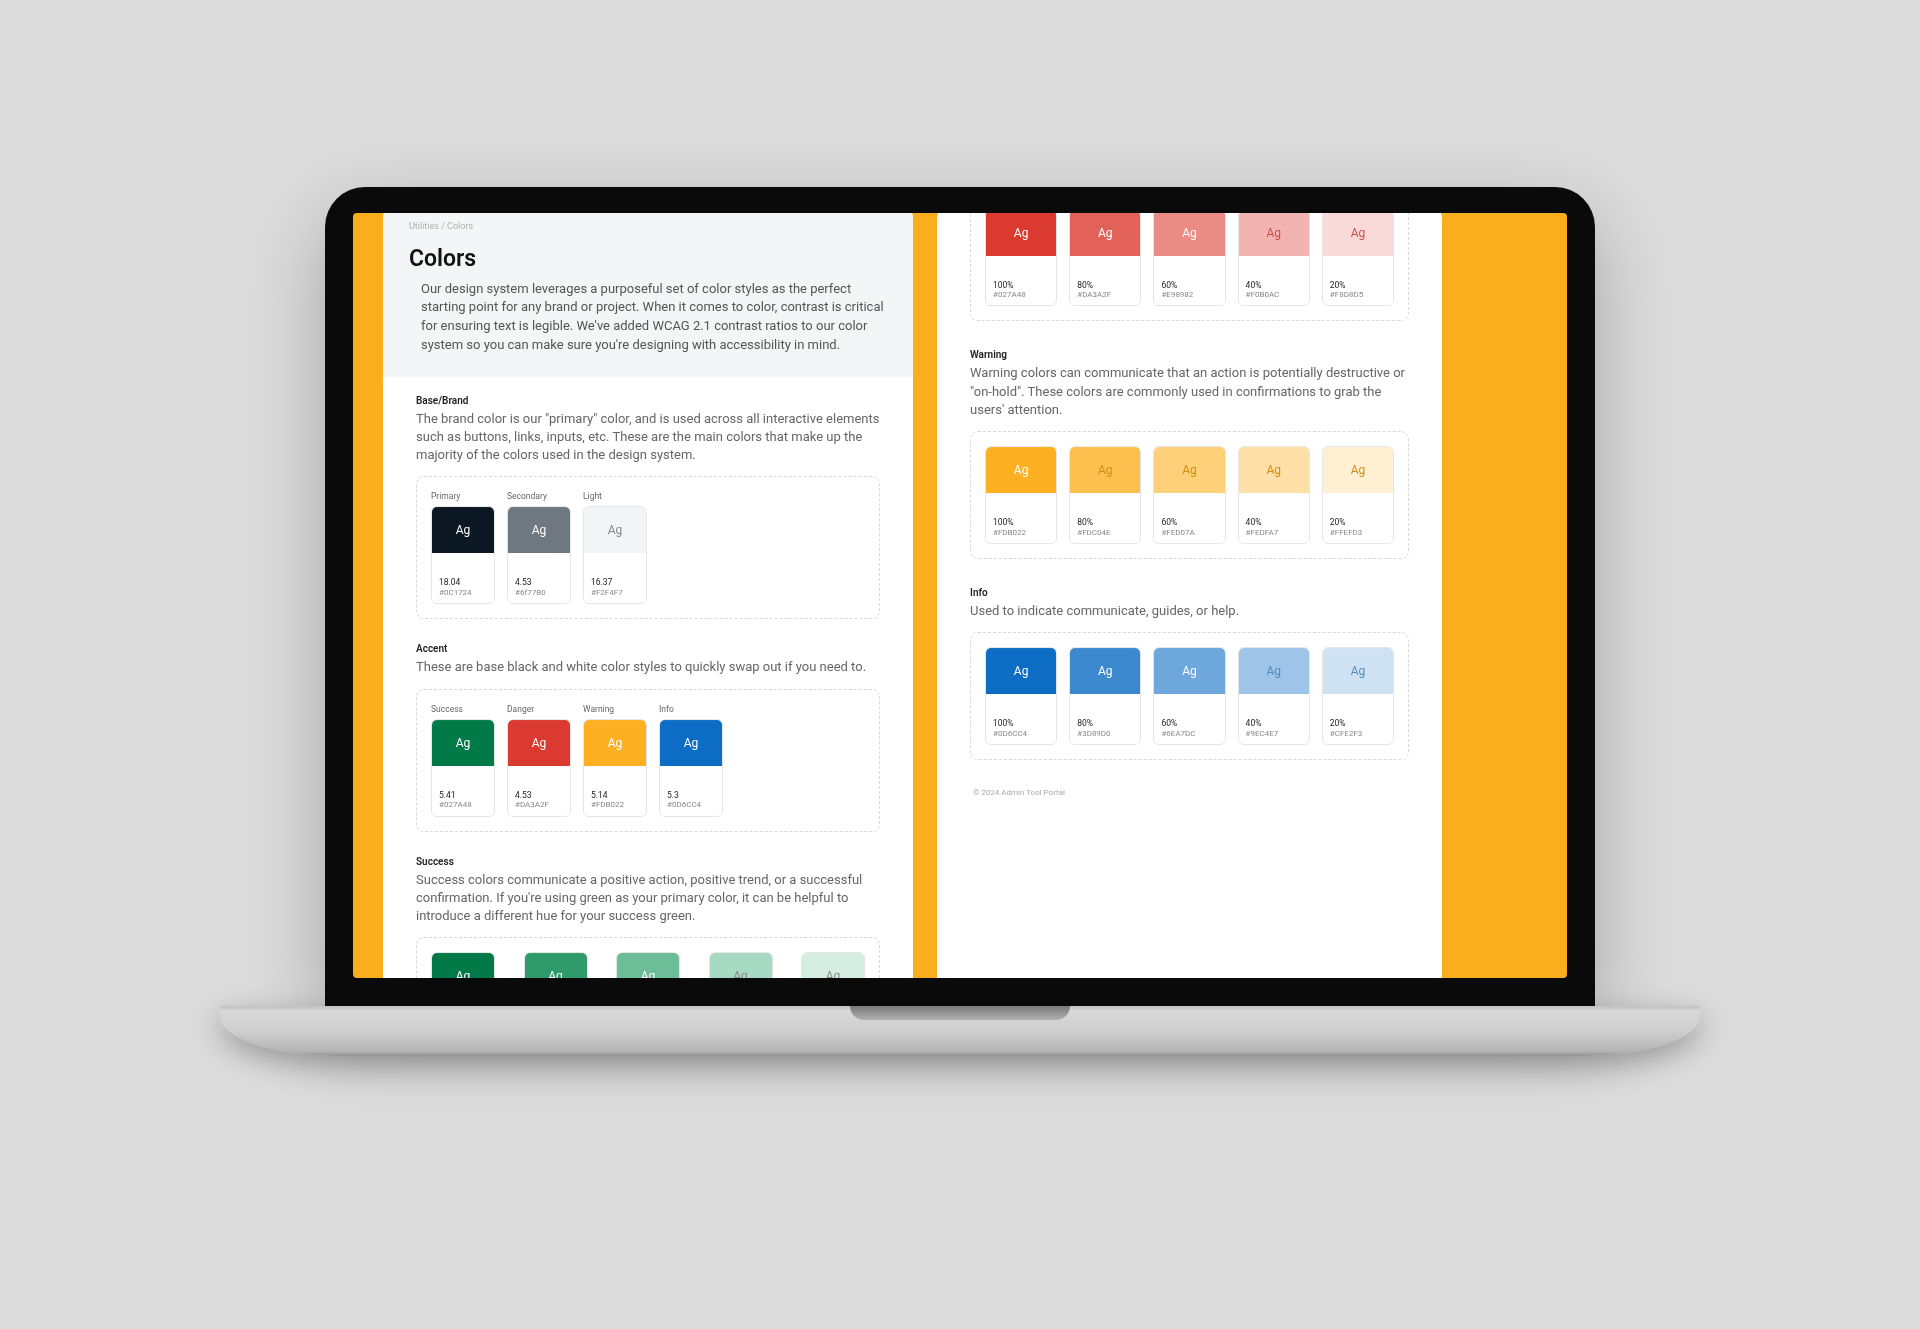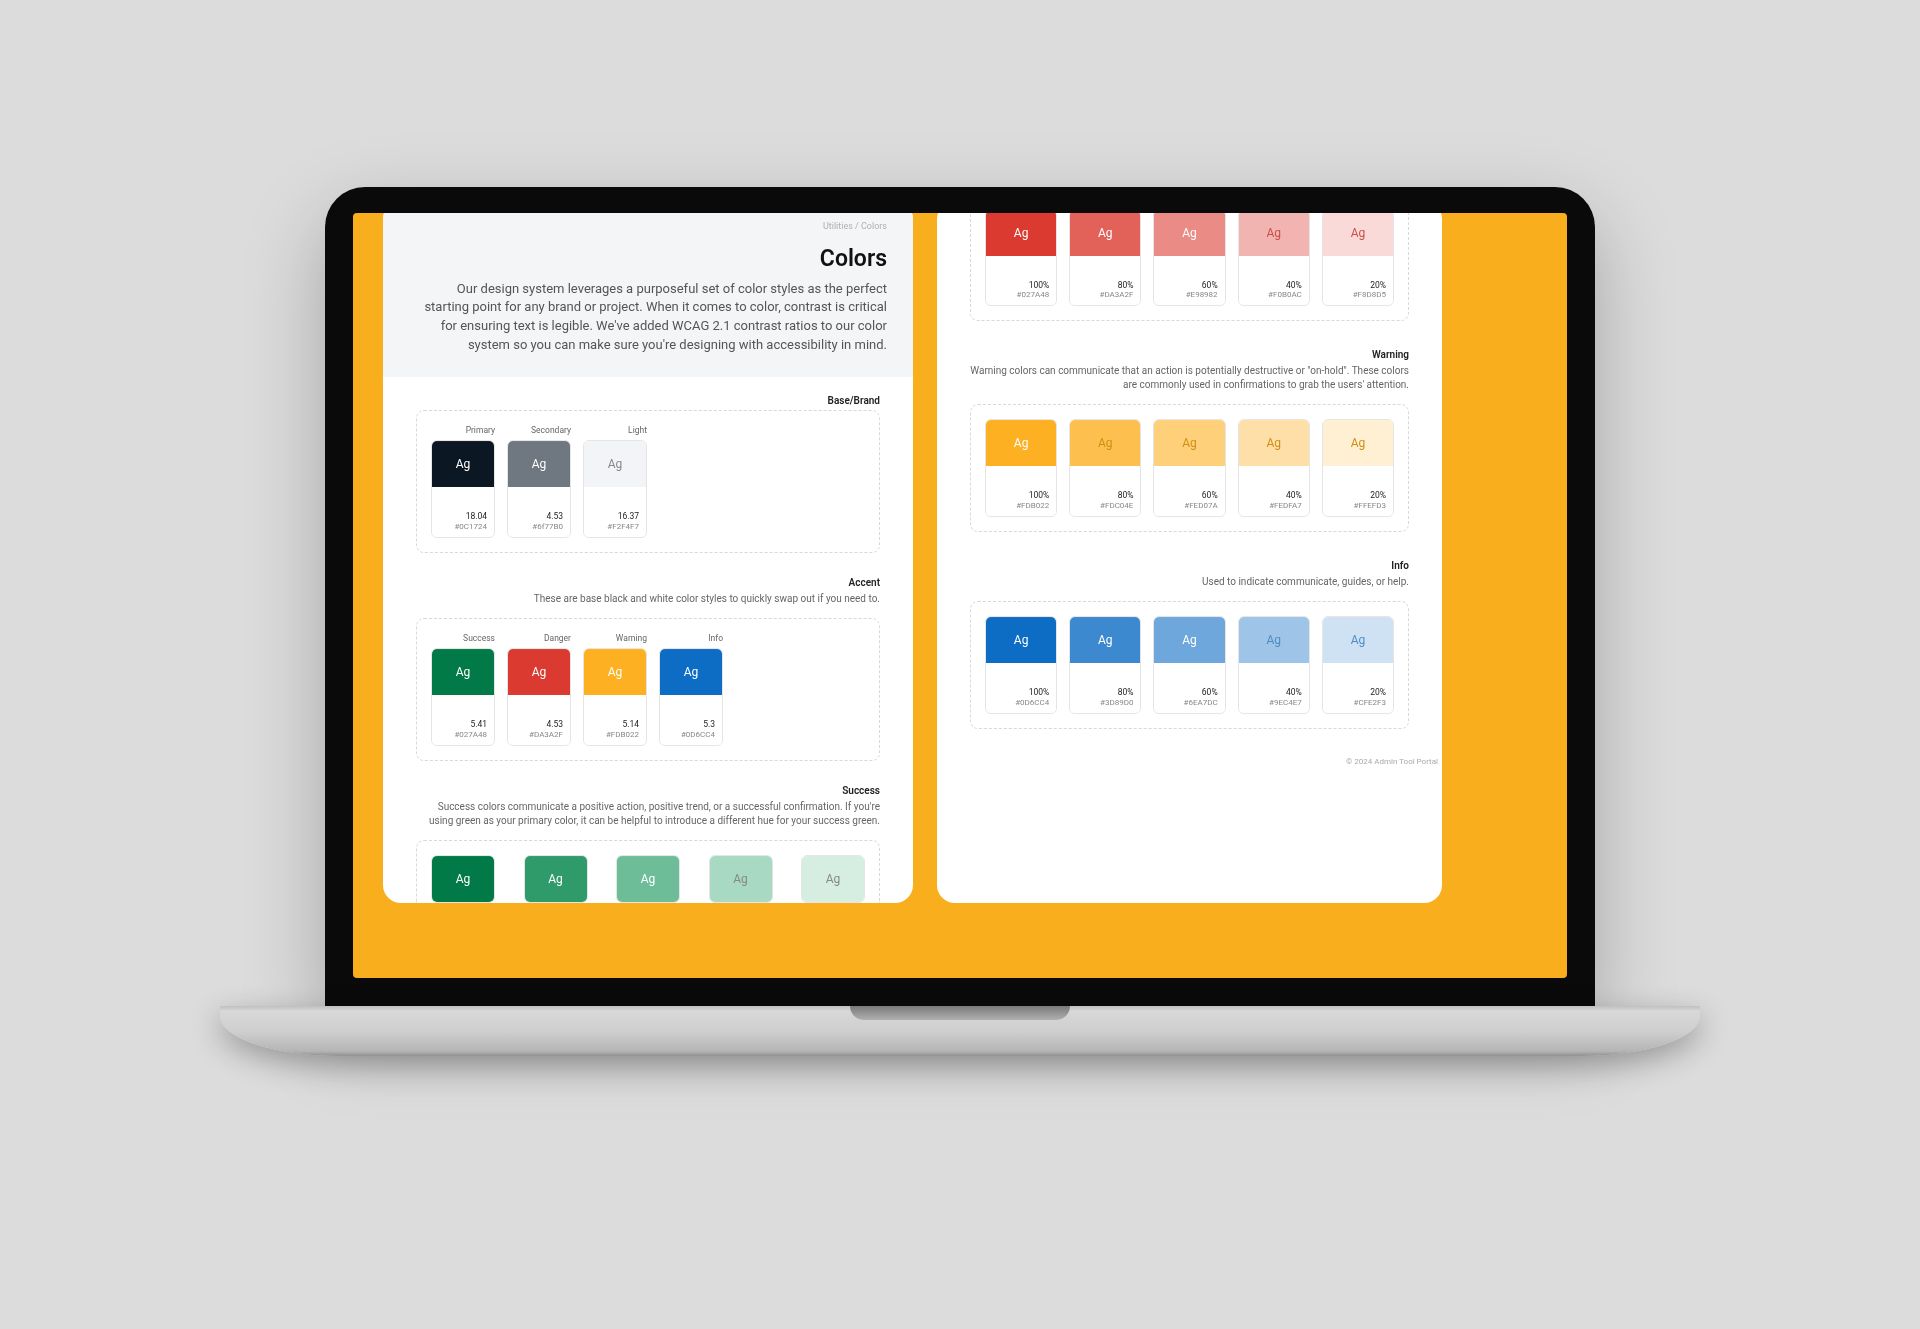--- a/index.html
+++ b/index.html
@@ -21,21 +21,20 @@
     transform: translate(-50%, -55%);
     width: 1270px;
   }
   
   .laptop-screen-wrap {
     width: 100%;
     background: #0a0a0a;
     border-radius: 40px 40px 0 0;
     padding: 26px 28px 28px;
     box-shadow: 0 30px 80px rgba(0,0,0,0.25);
-    text-align: right;
   }
   
   .bezel-inner {
     width: 100%;
     height: 765px;
     background: #F9AE1D;
     border-radius: 4px;
     overflow: hidden;
     position: relative;
   }
@@ -119,21 +118,21 @@
   .card-right .section { padding-top: 22px; }
   
   .section-title {
     font-size: 10px;
     font-weight: 600;
     color: #222;
     margin-bottom: 4px;
   }
   
   .section-desc {
-    font-size: 10px;
+    font-size: 13px;
     color: #666;
     line-height: 1.4;
     margin-bottom: 12px;
   }
   
   .swatch-box {
     border: 1px dashed #d8d8d8;
     border-radius: 8px;
     padding: 14px;
     display: flex;
@@ -205,20 +204,21 @@
 
         <div class="card card-left">
           <div class="left-header">
             <div class="breadcrumb">Utilities / Colors</div>
             <div class="page-title">Colors</div>
             <div class="page-desc">Our design system leverages a purposeful set of color styles as the perfect starting point for any brand or project. When it comes to color, contrast is critical for ensuring text is legible. We've added WCAG 2.1 contrast ratios to our color system so you can make sure you're designing with accessibility in mind.</div>
           </div>
           <div id="left-sections">
               <div class="section">
                 <div class="section-title">Base/Brand</div>
+                <div class="section-desc">The brand color is our "primary" color, and is used across all interactive elements such as buttons, links, inputs, etc. These are the main colors that make up the majority of the colors used in the design system.</div>
                 <div class="swatch-box">
                   <div class="swatch-col">
                     <div class="swatch-label">Primary</div>
                     <div class="swatch-block">
                       <div class="swatch-color" style="background: rgb(12, 23, 36); color: rgb(255, 255, 255);">Ag</div>
                       <div class="swatch-meta">
                         <div class="swatch-meta-line1">18.04</div>
                         <div class="swatch-meta-line2">#0C1724</div>
                       </div>
                     </div>

